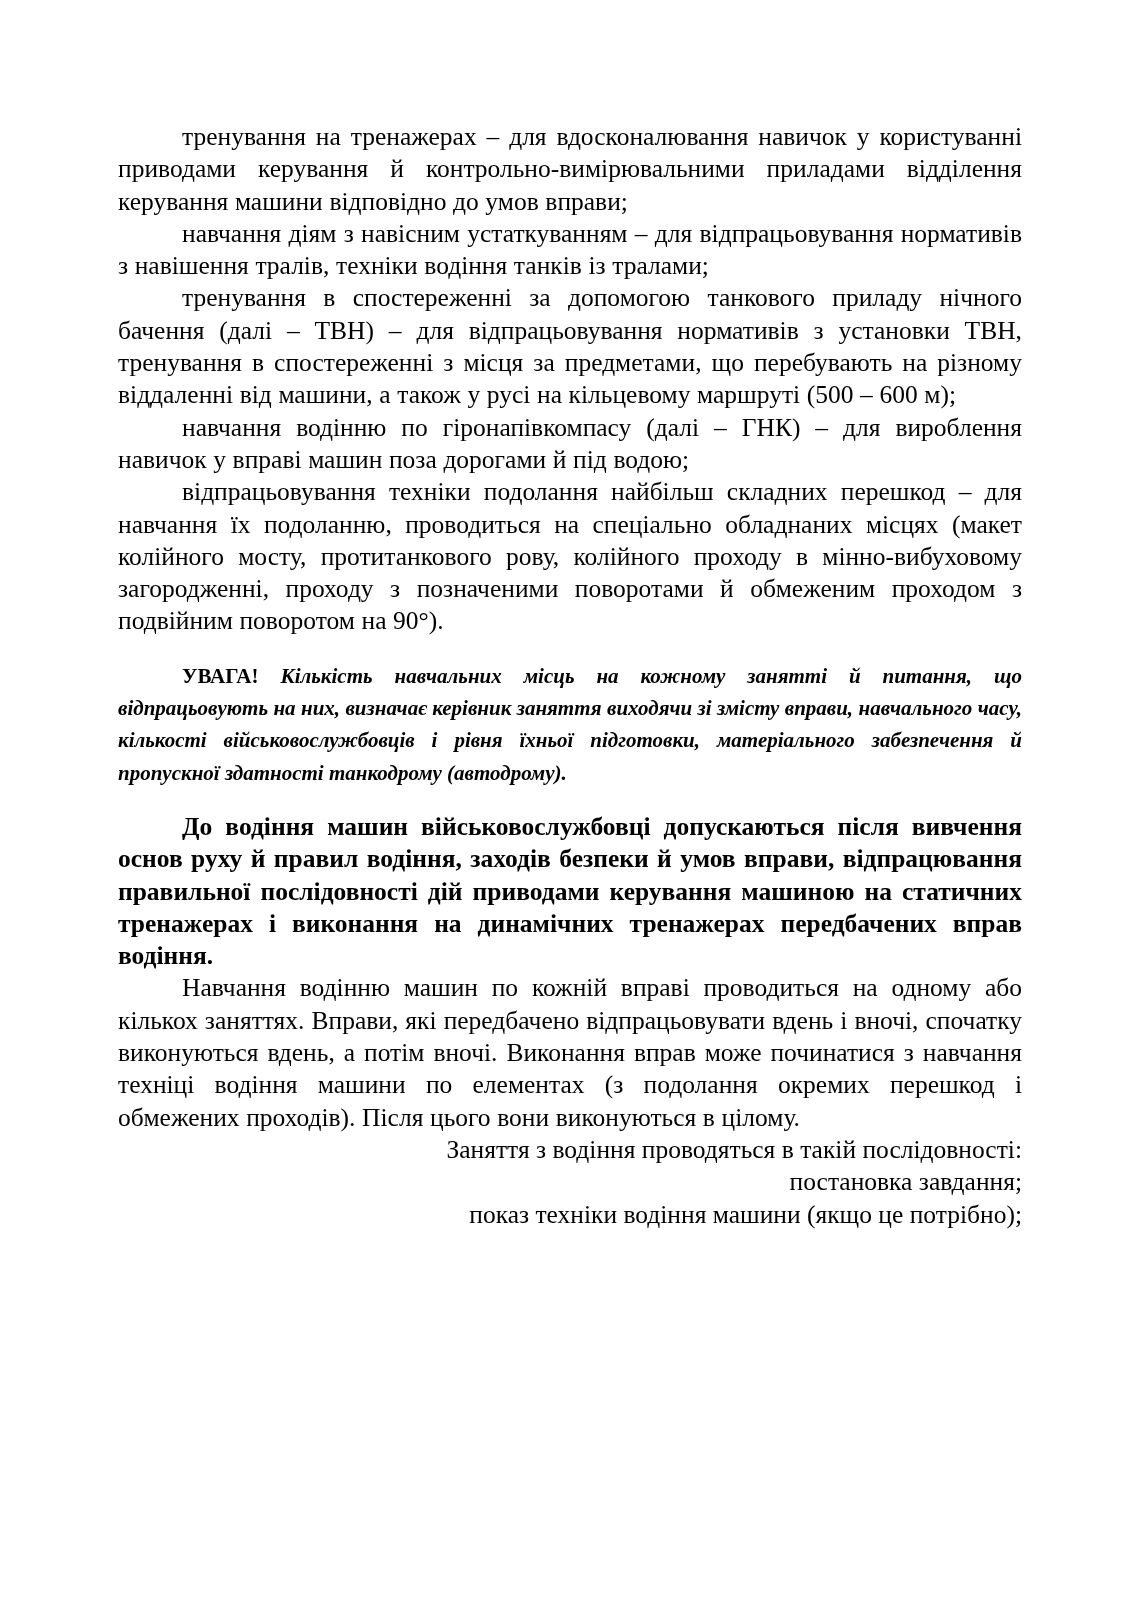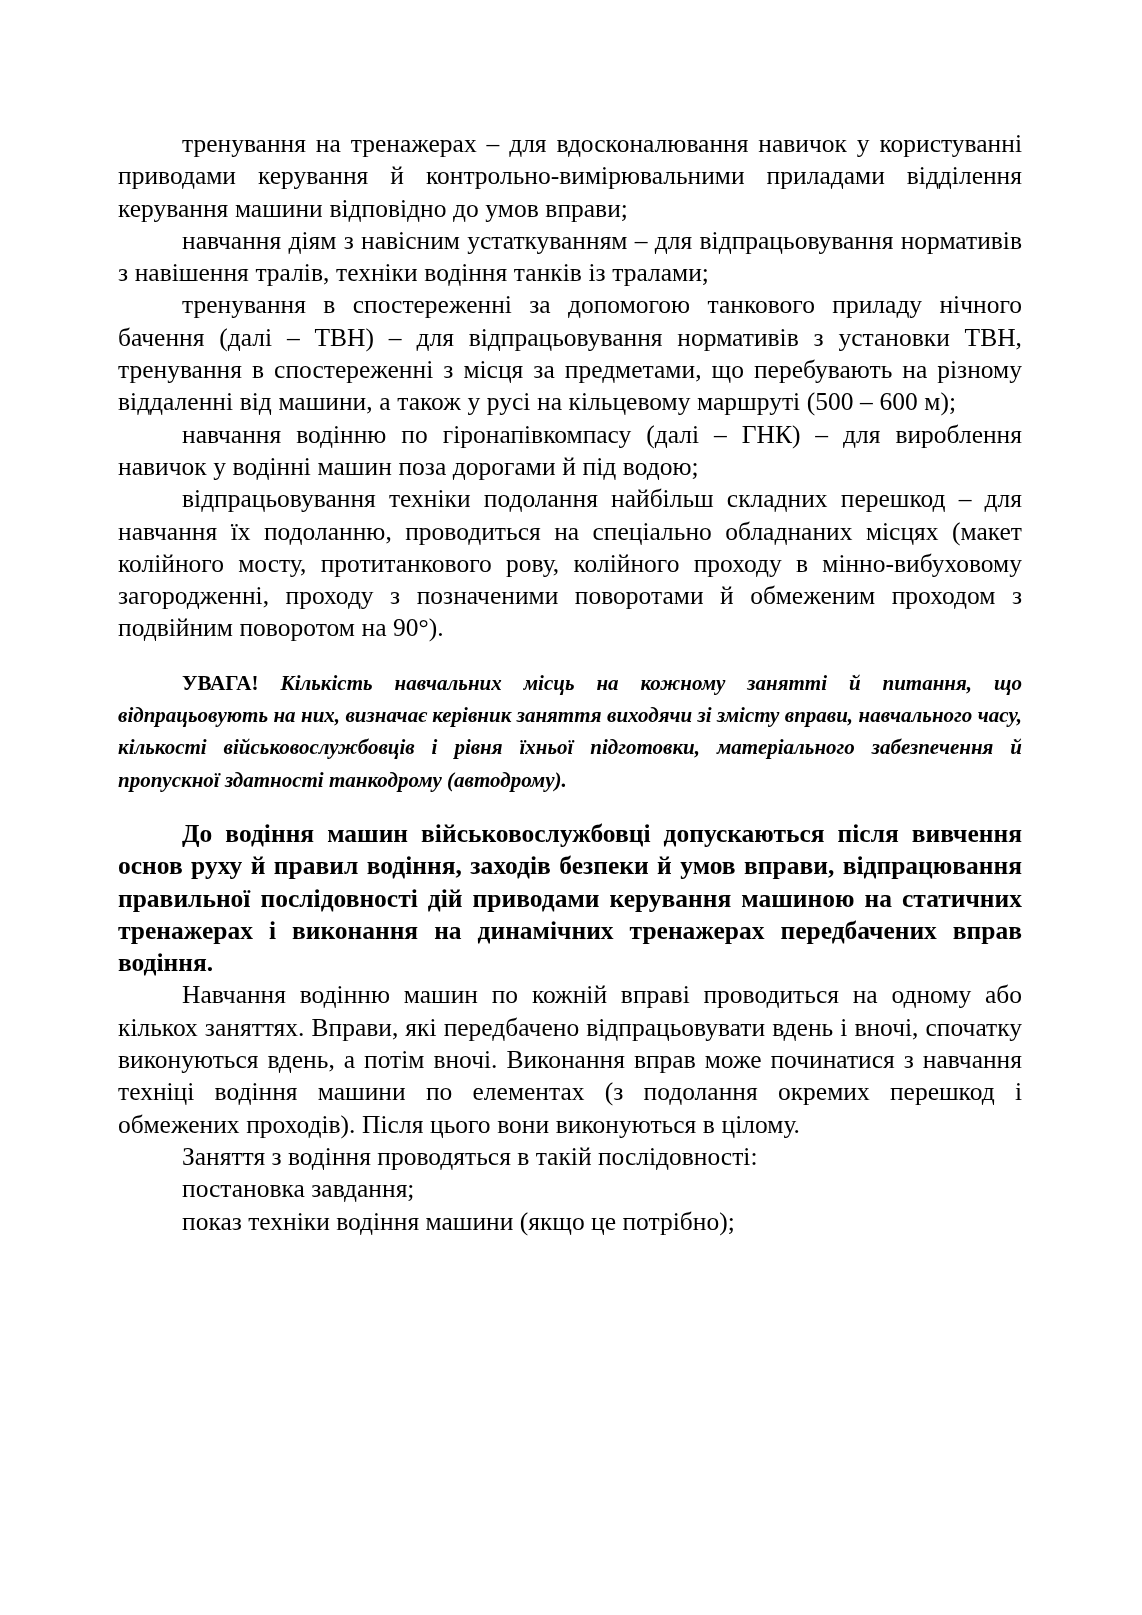--- a/index.html
+++ b/index.html
@@ -10,21 +10,21 @@
   }
   body {
     font-family: "Liberation Serif", "DejaVu Serif", serif;
     color: #000000;
     -webkit-font-smoothing: antialiased;
   }
   .page {
     position: relative;
     width: 1142px;
     height: 1277px;
-    margin: 16px auto;
+    margin: 9px auto;
     background: #ffffff;
     box-sizing: border-box;
     overflow: hidden;
   }
   .text-column {
     position: absolute;
     left: 118px;
     top: 112px;
     width: 904px;
   }
@@ -54,21 +54,21 @@
     font-weight: bold;
   }
   p.spaced-before {
     margin-top: 22px;
     font-weight: bold;
   }
   p.short-line {
     margin: 0;
     font-size: 25.5px;
     line-height: 32.3px;
-    text-align: left;
+    text-align: right;
     text-indent: 64px;
     white-space: nowrap;
   }
   .page-number {
     position: absolute;
     left: 0;
     right: 0;
     top: 1488px;
     text-align: center;
     font-size: 25.5px;
@@ -84,21 +84,21 @@
   <div class="text-column">
 
     <p class="body-par">тренування на тренажерах – для вдосконалювання навичок у користуванні приводами керування й контрольно-вимірювальними приладами відділення керування машини відповідно до умов вправи;</p>
 
 
 
     <p class="body-par">навчання діям з навісним устаткуванням – для відпрацьовування нормативів з навішення тралів, техніки водіння танків із тралами;</p>
 
     <p class="body-par">тренування в спостереженні за допомогою танкового приладу нічного бачення (далі – ТВН) – для відпрацьовування нормативів з установки ТВН, тренування в спостереженні з місця за предметами, що перебувають на різному віддаленні від машини, а також у русі на кільцевому маршруті (500 – 600 м);</p>
 
-    <p class="body-par">навчання водінню по гіронапівкомпасу (далі – ГНК) – для вироблення навичок у водінні машин поза дорогами й під водою;</p>
+    <p class="body-par">навчання водінню по гіронапівкомпасу (далі – ГНК) – для вироблення навичок у вправі машин поза дорогами й під водою;</p>
 
 
     <p class="body-par">відпрацьовування техніки подолання найбільш складних перешкод – для навчання їх подоланню, проводиться на спеціально обладнаних місцях (макет колійного мосту, протитанкового рову, колійного проходу в мінно-вибуховому загородженні, проходу з позначеними поворотами й обмеженим проходом з подвійним поворотом на 90°).</p>
 
     <p class="attention"><span class="lead">УВАГА!</span><span>&nbsp;</span><span>Кількість навчальних місць на кожному занятті й питання, що відпрацьовують на них, визначає керівник заняття виходячи зі змісту вправи, навчального часу, кількості військовослужбовців і рівня їхньої підготовки, матеріального забезпечення й пропускної здатності танкодрому (автодрому).</span></p>
 
     <p class="body-par spaced-before">До водіння машин військовослужбовці допускаються після вивчення основ руху й правил водіння, заходів безпеки й умов вправи, відпрацювання правильної послідовності дій приводами керування машиною на статичних тренажерах і виконання на динамічних тренажерах передбачених вправ водіння.</p>
 
     <p class="body-par">Навчання водінню машин по кожній вправі проводиться на одному або кількох заняттях. Вправи, які передбачено відпрацьовувати вдень і вночі, спочатку виконуються вдень, а потім вночі. Виконання вправ може починатися з навчання техніці водіння машини по елементах (з подолання окремих перешкод і обмежених проходів). Після цього вони виконуються в цілому.</p>
 

